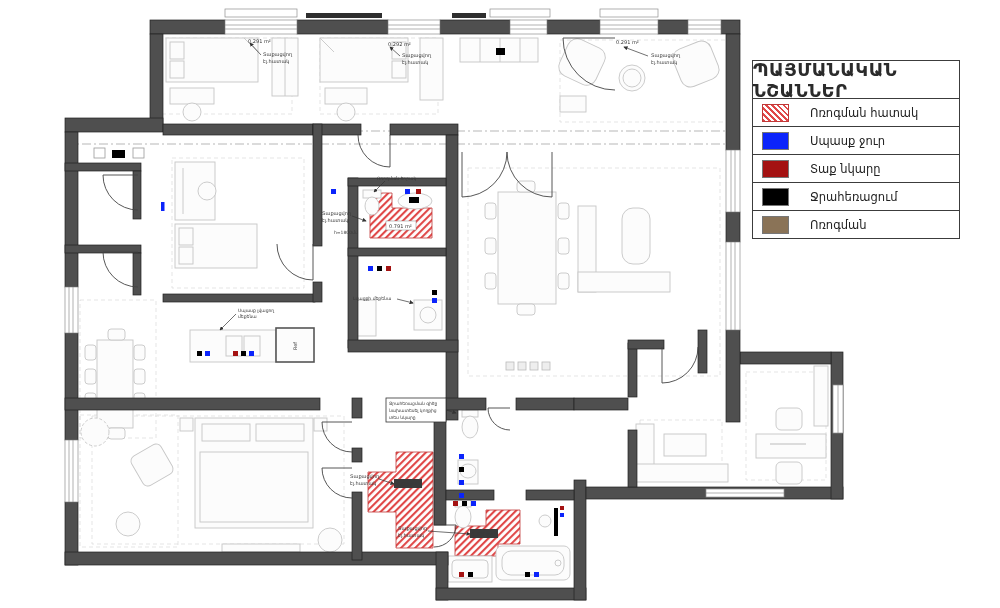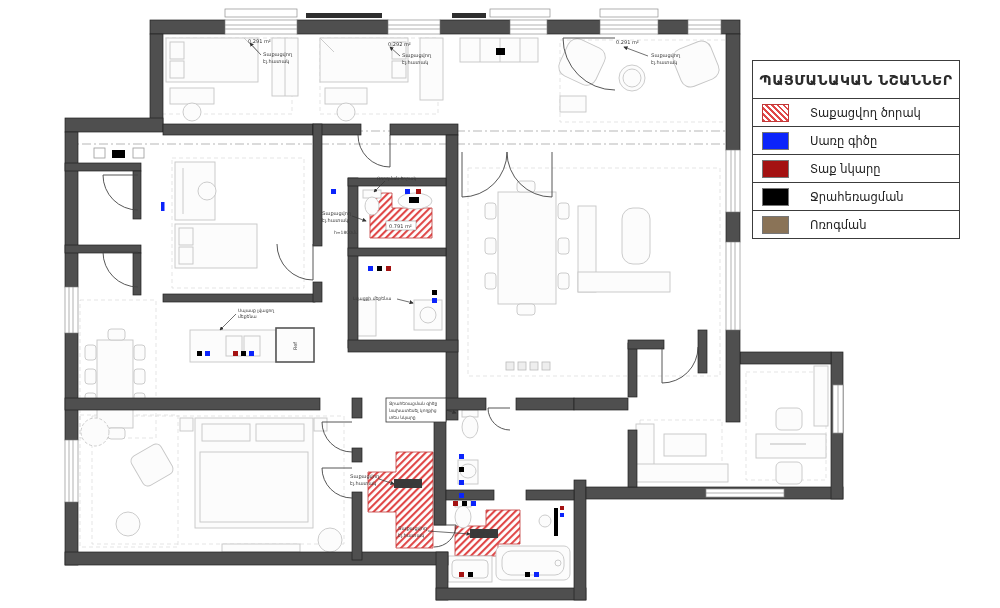--- a/index.html
+++ b/index.html
@@ -2,21 +2,21 @@
 <html><head>
 <meta charset="utf-8">
 <style>
   html,body{margin:0;padding:0;background:#ffffff;}
   body{font-family:"DejaVu Sans", sans-serif;}
   #stage{position:relative;width:1000px;height:608px;background:#ffffff;overflow:hidden;}
   #plan-svg{position:absolute;left:0;top:0;}
   
   .legend{position:absolute;left:752px;top:60px;width:206px;border:1.6px solid #3c3c3c;background:#ffffff;}
   .legend-title{height:37px;display:flex;align-items:center;justify-content:center;
-    font-size:14px;font-weight:bold;color:#2b2b2b;letter-spacing:.5px;border-bottom:1.2px solid #3c3c3c;}
+    font-size:18px;font-weight:bold;color:#2b2b2b;letter-spacing:.5px;border-bottom:1.2px solid #3c3c3c;}
   .legend-row{height:27px;display:flex;align-items:center;border-bottom:1.2px solid #3c3c3c;}
   .legend-row:last-child{border-bottom:none;}
   .swatch{width:25px;height:16px;margin-left:9px;flex:0 0 auto;border:0.5px solid #777;}
   .swatch.hatch{border:0.8px solid #c03838;
     background:repeating-linear-gradient(45deg,#e04848 0 1.6px,#ffffff 1.6px 4.2px);}
   .legend-label{margin-left:21px;font-size:11.5px;color:#222;}
   text{fill:#3a3a3a;}
 </style>
 </head>
 <body>
@@ -440,32 +440,32 @@
       <text x="389" y="412" font-size="4.4">նախատեսել կողքից</text>
       <text x="389" y="419" font-size="4.4">տես նկարը</text>
     </g>
   </g>
 </svg>
 
   <div class="legend">
     <div class="legend-title">ՊԱՅՄԱՆԱԿԱՆ ՆՇԱՆՆԵՐ</div>
     <div class="legend-row">
       <span class="swatch hatch"></span>
-      <span class="legend-label">Տաքացվող ծորակ</span>
+      <span class="legend-label">Ոռոգման հատակ</span>
     </div>
     <div class="legend-row">
       <span class="swatch" style="background-color: rgb(11, 36, 251);"></span>
-      <span class="legend-label">Սառը գիծը</span>
+      <span class="legend-label">Սպասք ջուր</span>
     </div>
     <div class="legend-row">
       <span class="swatch" style="background-color: rgb(164, 18, 18);"></span>
       <span class="legend-label">Տաք նկարը</span>
     </div>
     <div class="legend-row">
       <span class="swatch" style="background-color: rgb(0, 0, 0);"></span>
-      <span class="legend-label">Ջրահեռացման</span>
+      <span class="legend-label">Ջրահեռացում</span>
     </div>
     <div class="legend-row">
       <span class="swatch" style="background-color: rgb(138, 115, 87);"></span>
       <span class="legend-label">Ոռոգման</span>
     </div>
   </div>
 </div>
 
 </body></html>

